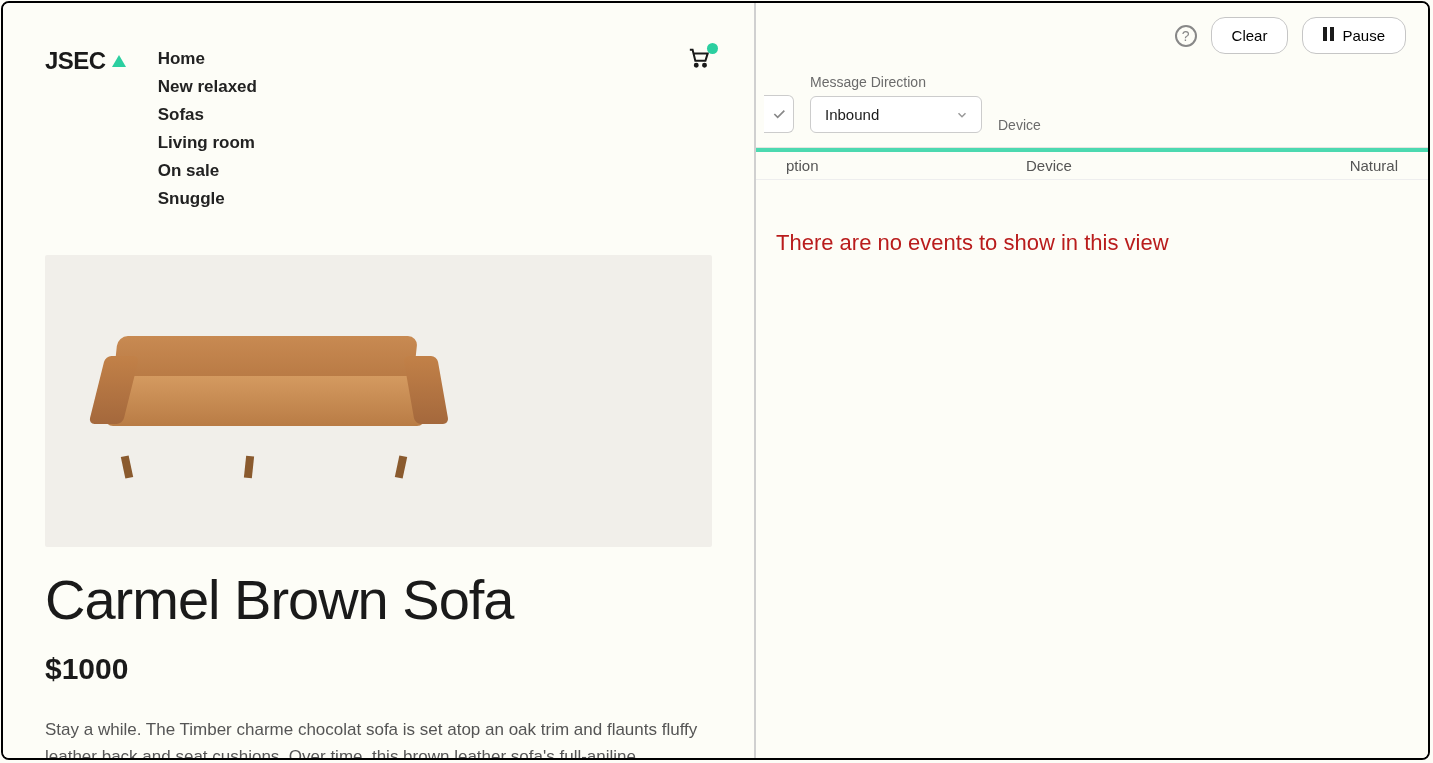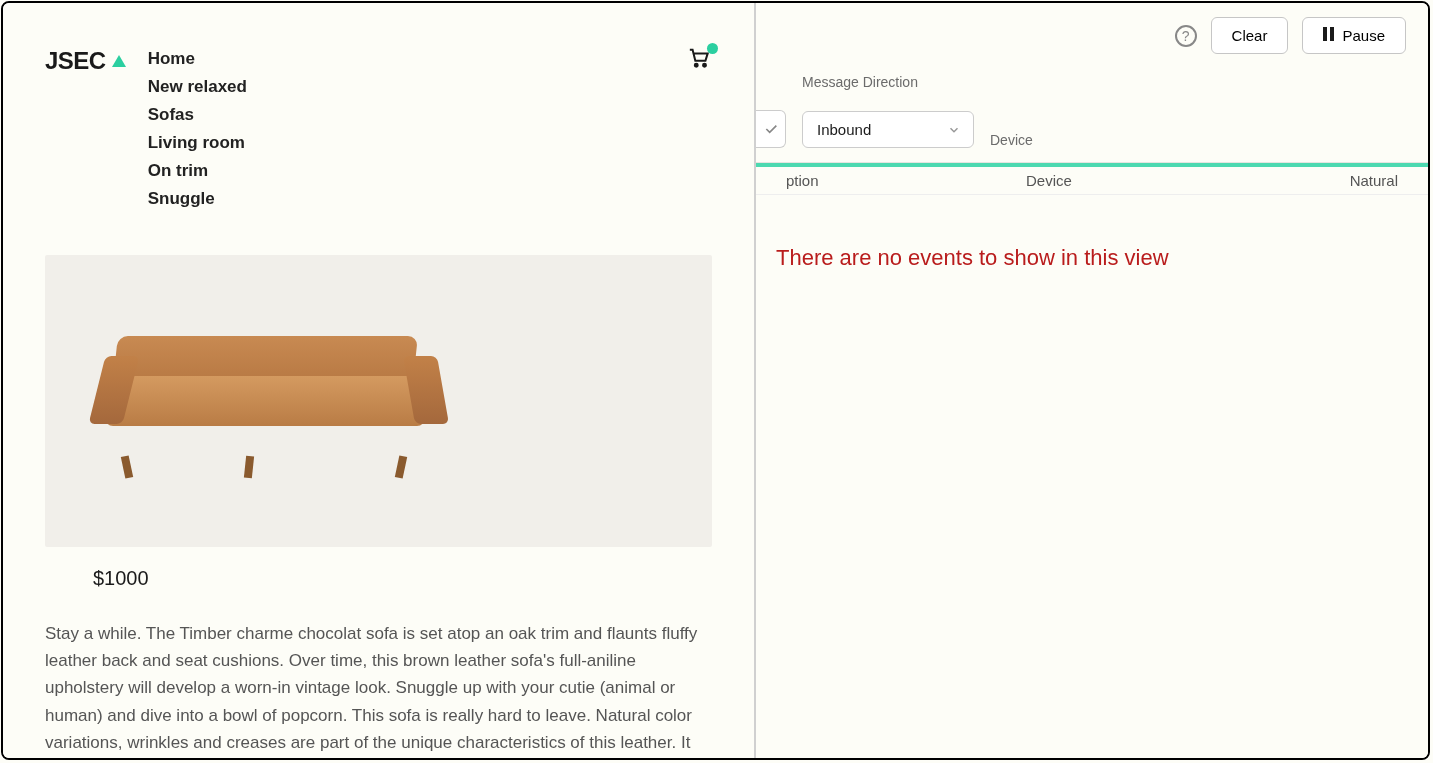--- a/index.html
+++ b/index.html
@@ -30,21 +30,21 @@
   border-right: 2px solid #d0d0d0;
   background: #fdfdf7;
   position: relative;
   overflow: hidden;
   box-shadow: 2px 0 8px rgba(0,0,0,0.08);
 }
 .site-header {
   display: flex;
   align-items: flex-start;
   padding: 36px 42px 10px 42px;
-  gap: 22px;
+  gap: 32px;
 }
 .logo {
   display: flex;
   align-items: center;
   gap: 6px;
   font-weight: 800;
   font-size: 24px;
   letter-spacing: -0.5px;
   margin-top: 8px;
 }
@@ -133,24 +133,23 @@
 .sofa-leg.l2 { left: 140px; transform: rotate(6deg); }
 .sofa-leg.l3 { right: 30px; transform: rotate(12deg); }
 .product-title {
   font-size: 56px;
   font-weight: 300;
   margin-top: 20px;
   letter-spacing: -1px;
   color: #1a1a1a;
 }
 .product-price {
-  font-size: 20px;
-  font-weight: 400;
+  font-size: 30px;
+  font-weight: 700;
   margin-top: 20px;
-  margin-left: 48px;
 }
 .product-desc {
   margin-top: 30px;
   font-size: 17px;
   line-height: 1.6;
   color: #555;
   max-width: 660px;
 }
 
 .right-pane {
@@ -173,41 +172,41 @@
   display: flex;
   align-items: center;
   justify-content: center;
   font-size: 14px;
   color: #888;
   cursor: pointer;
 }
 .btn {
   border: 1px solid #c6c6c6;
   background: #fff;
-  border-radius: 6px;
+  border-radius: 14px;
   padding: 9px 20px;
   font-size: 15px;
   font-weight: 500;
   cursor: pointer;
   display: flex;
   align-items: flex-start;
   gap: 8px;
 }
 .pause-bars {
   display: inline-flex;
   gap: 3px;
 }
 .pause-bars span {
   width: 4px; height: 14px;
   background: #1a1a1a;
 }
 .filter-row {
   display: flex;
   gap: 16px;
-  padding: 0 22px 14px 0;
+  padding: 0 22px 14px 8px;
   align-items: flex-end;
   border-bottom: 1px solid #e5e5e0;
 }
 .check-stub {
   width: 30px;
   height: 38px;
   border: 1px solid #ccc;
   border-left: none;
   border-radius: 0 6px 6px 0;
   background: #fff;
@@ -221,21 +220,20 @@
 .filter-label { font-size: 14px; color: #6b6b6b; }
 .select {
   border: 1px solid #ccc;
   background: #fff;
   border-radius: 6px;
   padding: 9px 40px 9px 14px;
   font-size: 15px;
   min-width: 172px;
   position: relative;
   cursor: pointer;
-  margin-top: 15px;
 }
 .select .chev {
   position: absolute;
   right: 12px; top: 50%;
   transform: translateY(-50%);
 }
 .progress-bar {
   height: 4px;
   background: #4cd9b0;
   margin: 0;
@@ -265,21 +263,21 @@
     <div class="site-header">
       <div class="logo">
         <span>JSEC</span>
         <span class="logo-tri"></span>
       </div>
       <nav class="nav">
         <a>Home</a>
         <a>New relaxed</a>
         <a>Sofas</a>
         <a>Living room</a>
-        <a>On trim</a>
+        <a>On sale</a>
         <a>Snuggle</a>
       </nav>
       <div class="cart-wrap">
         <svg class="cart-icon" viewBox="0 0 24 24" fill="none" stroke="#1a1a1a" stroke-width="2.2">
           <circle cx="9" cy="20" r="1.6" fill="#1a1a1a"></circle>
           <circle cx="18" cy="20" r="1.6" fill="#1a1a1a"></circle>
           <path d="M2 3h3l3 12h11l2.5-8H7"></path>
         </svg>
         <span class="cart-dot"></span>
       </div>
@@ -290,20 +288,21 @@
         <div class="sofa-shape">
           <div class="sofa-back"></div>
           <div class="sofa-seat"></div>
           <div class="sofa-arm-l"></div>
           <div class="sofa-arm-r"></div>
           <div class="sofa-leg l1"></div>
           <div class="sofa-leg l2"></div>
           <div class="sofa-leg l3"></div>
         </div>
       </div>
+      <h1 class="product-title">Carmel Brown Sofa</h1>
       <div class="product-price">$1000</div>
       <p class="product-desc">Stay a while. The Timber charme chocolat sofa is set atop an oak trim and flaunts fluffy leather back and seat cushions. Over time, this brown leather sofa's full-aniline upholstery will develop a worn-in vintage look. Snuggle up with your cutie (animal or human) and dive into a bowl of popcorn. This sofa is really hard to leave. Natural color variations, wrinkles and creases are part of the unique characteristics of this leather. It will develop a relaxed vintage look with regular use.</p>
     </div>
   </div>
 
   <div class="right-pane">
     <div class="tool-header">
       <div class="help-icon">?</div>
       <button class="btn">
         <span>Clear</span>

